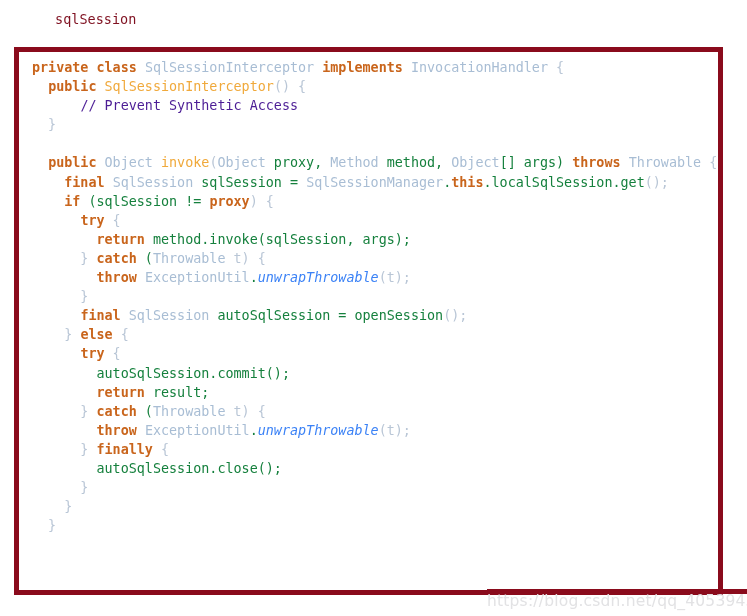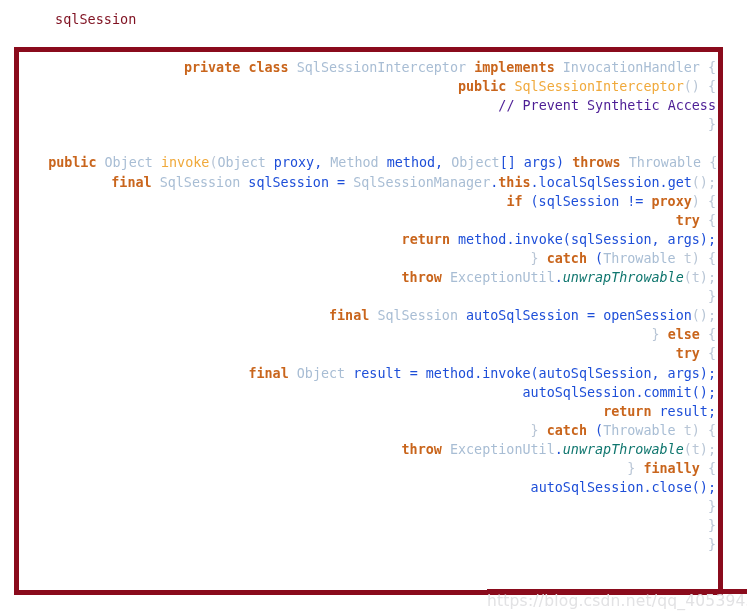--- a/index.html
+++ b/index.html
@@ -37,40 +37,39 @@
     background: #ffffff;
   }
 
   #code-block {
     position: absolute;
     left: 13px;
     top: 6px;
     right: 2px;
     bottom: 0;
     overflow: hidden;
-    text-align: right;
   }
 
   .line {
     height: 19.1px;
     line-height: 19.1px;
     font-size: 13.4px;
     white-space: pre;
     font-family: "DejaVu Sans Mono", "Liberation Mono", monospace;
     color: #a6b5c8;
   }
 
   
   .kw   { color: #c9651c; font-weight: bold; }
   .typ  { color: #a8bdd4; }
-  .plain{ color: #1d4ed8; }
+  .plain{ color: #15803d; }
   .cmt  { color: #4c1d95; }
   .ann  { color: #c9b215; }
   .meth { color: #f0a93b; }
-  .stat { color: #0f766e; font-style: italic; }
+  .stat { color: #3b82f6; font-style: italic; }
   .punc { color: #b9c6d6; }
 
   #watermark {
     position: absolute;
     left: 487px;
     top: 592px;
     font-family: "DejaVu Sans", "Liberation Sans", sans-serif;
     font-size: 15.5px;
     color: #e2e2e4;
     letter-spacing: 0.2px;
@@ -103,21 +102,20 @@
       <div class="line"><span class="plain">    </span><span class="kw">final</span><span class="plain"> </span><span class="typ">SqlSession</span><span class="plain"> sqlSession = </span><span class="typ">SqlSessionManager</span><span class="plain">.</span><span class="kw">this</span><span class="plain">.localSqlSession.</span><span class="plain">get</span><span class="punc">();</span></div>
       <div class="line"><span class="plain">    </span><span class="kw">if</span><span class="plain"> (sqlSession != </span><span class="kw">proxy</span><span class="punc">) {</span></div>
       <div class="line"><span class="plain">      </span><span class="kw">try</span><span class="punc"> {</span></div>
       <div class="line"><span class="plain">        </span><span class="kw">return</span><span class="plain"> method.invoke(sqlSession, args);</span></div>
       <div class="line"><span class="punc">      } </span><span class="kw">catch</span><span class="plain"> (</span><span class="typ">Throwable</span><span class="punc"> t) {</span></div>
       <div class="line"><span class="plain">        </span><span class="kw">throw</span><span class="plain"> </span><span class="typ">ExceptionUtil</span><span class="plain">.</span><span class="stat">unwrapThrowable</span><span class="punc">(t);</span></div>
       <div class="line"><span class="punc">      }</span></div>
       <div class="line"><span class="plain">      </span><span class="kw">final</span><span class="plain"> </span><span class="typ">SqlSession</span><span class="plain"> autoSqlSession = </span><span class="plain">openSession</span><span class="punc">();</span></div>
       <div class="line"><span class="punc">    } </span><span class="kw">else</span><span class="punc"> {</span></div>
       <div class="line"><span class="plain">      </span><span class="kw">try</span><span class="punc"> {</span></div>
-      <div class="line"><span class="plain">        </span><span class="kw">final</span><span class="plain"> </span><span class="typ">Object</span><span class="plain"> result = method.invoke(autoSqlSession, args);</span></div>
       <div class="line"><span class="plain">        autoSqlSession.commit();</span></div>
       <div class="line"><span class="plain">        </span><span class="kw">return</span><span class="plain"> result;</span></div>
       <div class="line"><span class="punc">      } </span><span class="kw">catch</span><span class="plain"> (</span><span class="typ">Throwable</span><span class="punc"> t) {</span></div>
       <div class="line"><span class="plain">        </span><span class="kw">throw</span><span class="plain"> </span><span class="typ">ExceptionUtil</span><span class="plain">.</span><span class="stat">unwrapThrowable</span><span class="punc">(t);</span></div>
       <div class="line"><span class="punc">      } </span><span class="kw">finally</span><span class="punc"> {</span></div>
       <div class="line"><span class="plain">        autoSqlSession.close();</span></div>
       <div class="line"><span class="punc">      }</span></div>
       <div class="line"><span class="punc">    }</span></div>
       <div class="line"><span class="punc">  }</span></div>
     </div>

